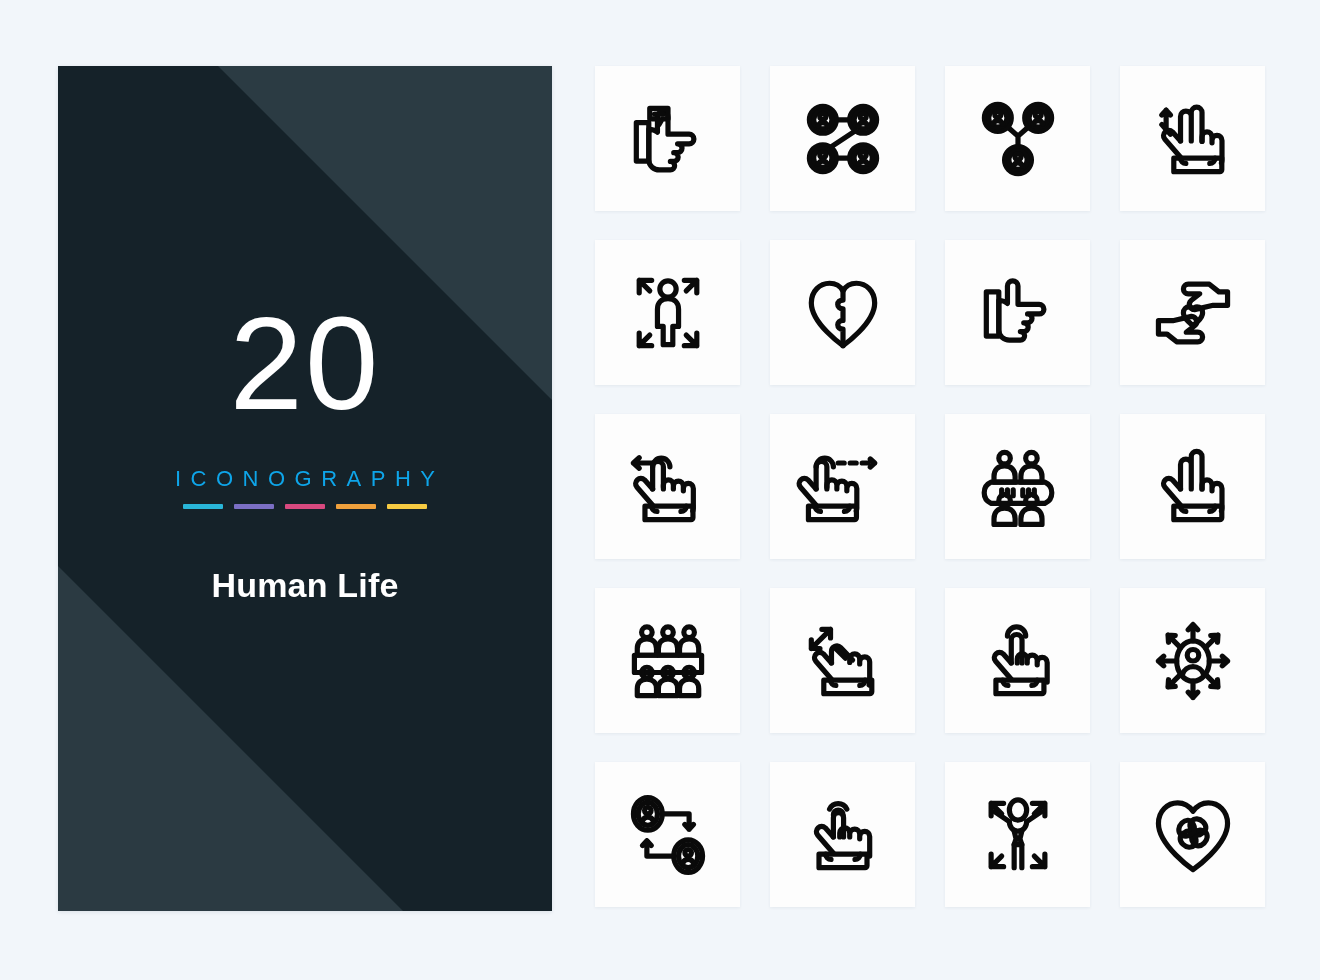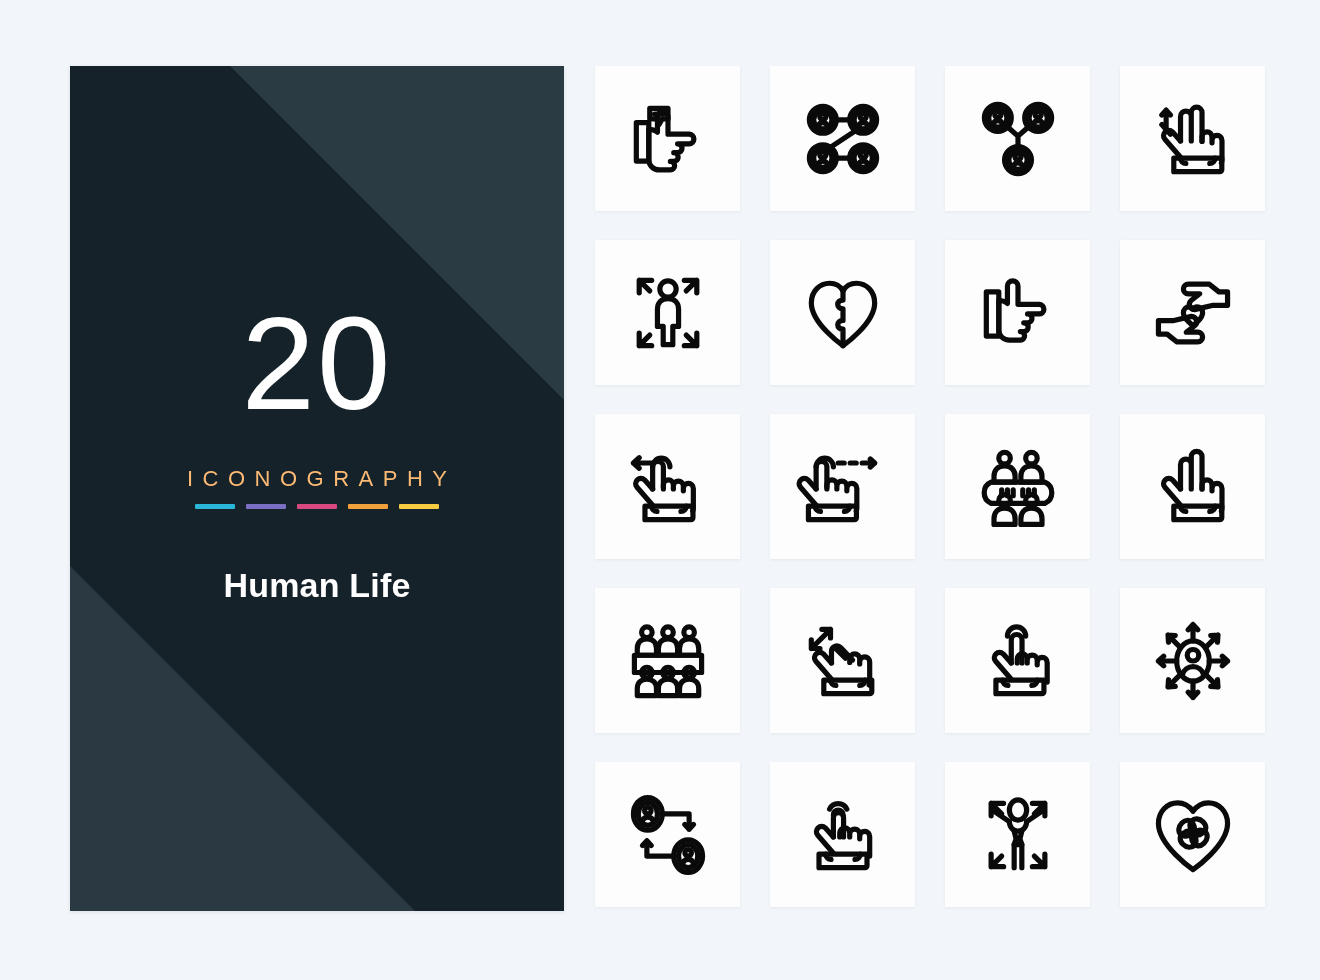--- a/index.html
+++ b/index.html
@@ -7,21 +7,21 @@
     width: 1320px; height: 980px;
     background: #f2f6fa;
     font-family: "Liberation Sans", sans-serif;
     overflow: hidden;
   }
   .page { position: relative; width: 1320px; height: 980px; background: #f2f6fa; }
 
   
   .cover {
     position: absolute;
-    left: 70px; top: 66px;
+    left: 58px; top: 66px;
     width: 494px; height: 845px;
     overflow: hidden;
     background: #2b3a42;
     box-shadow: 0 1px 4px rgba(20,40,60,0.10);
   }
   .cover-bands { position: absolute; inset: 0; }
   .band {
     position: absolute;
     transform-origin: 0 0;
   }
@@ -51,21 +51,21 @@
   .cover-count {
     color: #ffffff;
     font-size: 132px;
     font-weight: 300;
     line-height: 1;
     letter-spacing: 2px;
     font-family: "Liberation Sans", sans-serif;
   }
   .cover-word {
     margin-top: 36px;
-    color: #fdba74;
+    color: #0ea5e9;
     font-size: 22px;
     font-weight: 400;
     letter-spacing: 9.5px;
     text-indent: 9.5px;
   }
   .cover-bars {
     margin-top: 12px;
     display: flex;
     gap: 11px;
   }

